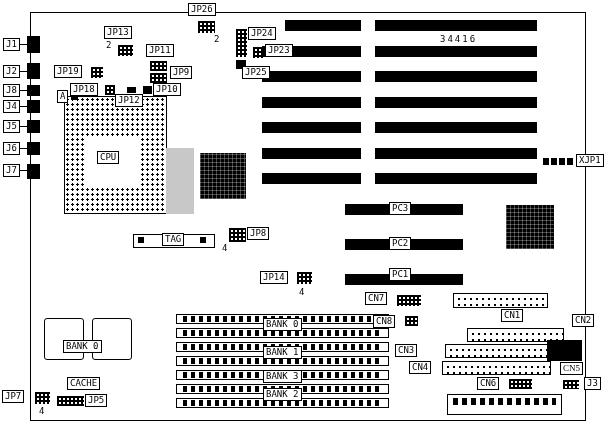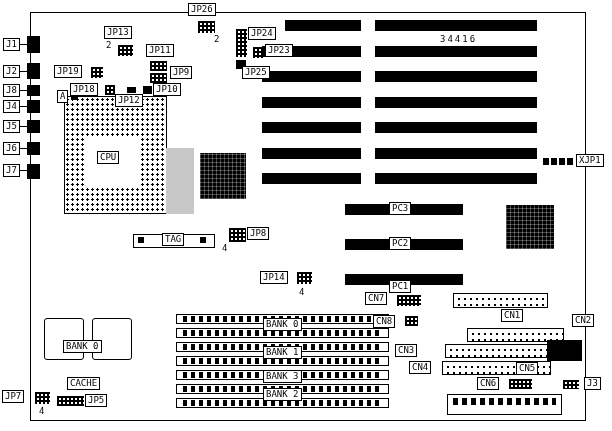--- a/index.html
+++ b/index.html
@@ -143,21 +143,21 @@
   <div class="dotrow" style="left:543px;top:158px;width:30px;height:7px;"></div>
   <div class="lbl" style="left:576px;top:154px;">XJP1</div>
 
   <div class="slot" style="left:345px;top:204px;width:118px;height:11px;"></div>
   <div class="lbl" style="left:389px;top:202px;">PC3</div>
 
   <div class="slot" style="left:345px;top:239px;width:118px;height:11px;"></div>
   <div class="lbl" style="left:389px;top:237px;">PC2</div>
 
   <div class="slot" style="left:345px;top:274px;width:118px;height:11px;"></div>
-  <div class="lbl" style="left:389px;top:280px;">PC1</div>
+  <div class="lbl" style="left:389px;top:268px;">PC1</div>
 
   <div class="tagbar" style="left:133px;top:234px;width:80px;height:12px;">
     <div class="sq" style="left:4px;"></div>
     <div class="sq" style="left:66px;"></div>
   </div>
   <div class="lbl" style="left:162px;top:233px;">TAG</div>
 
   <div class="dotsw" style="left:229px;top:228px;width:17px;height:14px;"></div>
   <div class="lbl" style="left:247px;top:227px;">JP8</div>
   <div class="num" style="left:222px;top:243px;">4</div>
@@ -178,21 +178,21 @@
   <div class="lbl" style="left:541px;top:314px;margin-left:31px;">CN2</div>
   <div class="hdr" style="left:467px;top:328px;width:95px;height:12px;"></div>
 
   <div class="lbl" style="left:395px;top:344px;">CN3</div>
   <div class="hdr" style="left:445px;top:344px;width:109px;height:12px;"></div>
 
   <div class="lbl" style="left:409px;top:361px;">CN4</div>
   <div class="hdr" style="left:442px;top:361px;width:107px;height:12px;"></div>
 
   <div class="conn" style="left:547px;top:340px;width:35px;height:21px;"></div>
-  <div class="lbl" style="left:516px;top:362px;">CN5</div>
+  <div class="lbl" style="left:560px;top:362px;font-family:Liberation Serif, serif;">CN5</div>
 
   <div class="lbl" style="left:477px;top:377px;">CN6</div>
   <div class="dotsw" style="left:509px;top:379px;width:23px;height:10px;"></div>
 
   <div class="dotsw" style="left:563px;top:380px;width:16px;height:9px;"></div>
   <div class="lbl" style="left:584px;top:377px;">J3</div>
 
   <div class="powercon" style="left:447px;top:394px;width:113px;height:19px;">
     <div class="pins"></div>
   </div>

